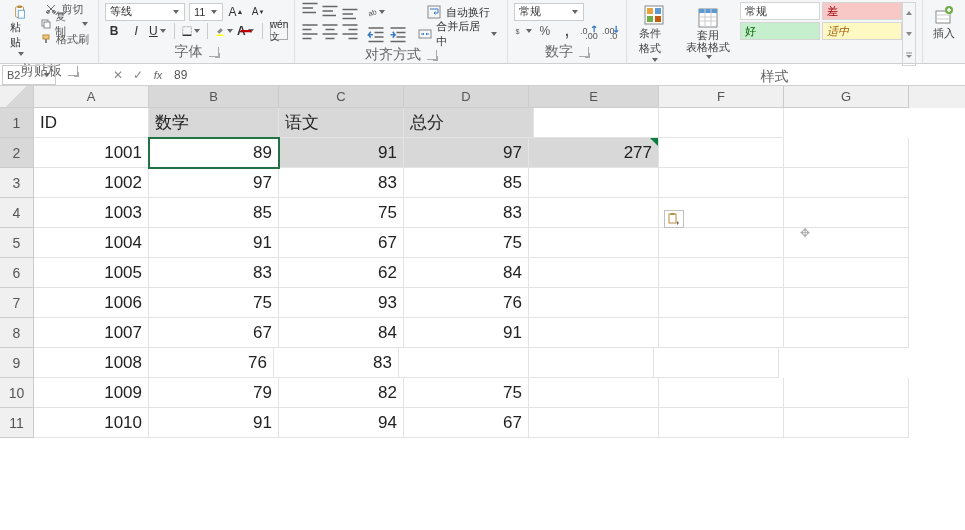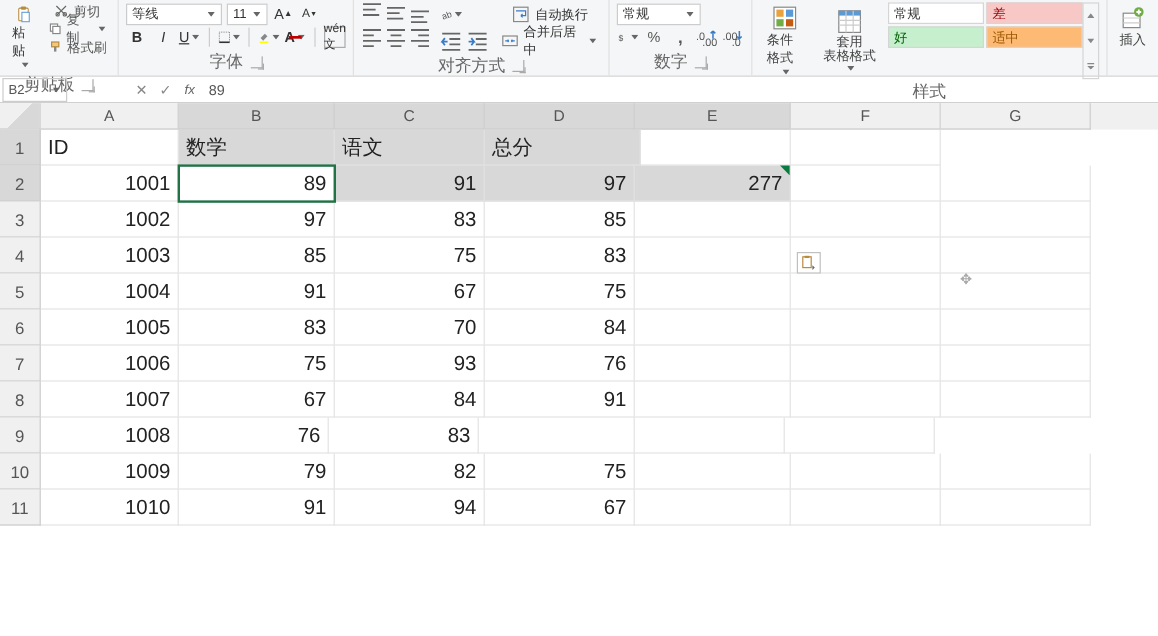--- a/index.html
+++ b/index.html
@@ -38,21 +38,21 @@
   
   
   .big-btn{display:flex;flex-direction:column;align-items:center;justify-content:center;padding:2px 6px;cursor:pointer;font-size:11px;color:#444;}
   .big-btn .ico{width:22px;height:22px;}
   .big-btn .ico svg{width:20px;height:20px;}
   .style-gallery{display:grid;grid-template-columns:80px 80px;grid-template-rows:18px 18px;gap:2px;}
   .style-cell{border:1px solid #d5d5d5;font-size:11px;padding:0 4px;display:flex;align-items:center;}
   .sc-normal{background:#fff;color:#333;}
   .sc-bad{background:#f7c8c6;color:#9c0006;}
   .sc-good{background:#c6efce;color:#006100;}
-  .sc-neutral{background:#fdba74;color:#9c5700;}
+  .sc-neutral{background:#fef9c3;color:#9c5700;font-style:italic;}
   .gallery-arrows{display:flex;flex-direction:column;border:1px solid #d5d5d5;width:14px;}
   .gallery-arrows div{flex:1;display:flex;align-items:center;justify-content:center;cursor:pointer;}
   
   
   .namebar{display:flex;align-items:center;height:22px;border-bottom:1px solid #d0d0d0;background:#fff;}
   .namebox{width:54px;height:20px;border:1px solid #ccc;margin:0 2px;display:flex;align-items:center;padding:0 4px;font-size:11px;color:#555;justify-content:space-between;}
   .fbar-btn{width:20px;height:20px;display:flex;align-items:center;justify-content:center;color:#888;cursor:pointer;}
   .fx{font-style:italic;color:#666;font-size:11px;}
   .formula-input{flex:1;padding:0 6px;font-size:12px;color:#555;}
   
@@ -560,21 +560,21 @@
         <div class="cell widths-C num">67</div>
         <div class="cell widths-D num">75</div>
         <div class="cell widths-E"></div>
         <div class="cell widths-F"></div>
         <div class="cell widths-G"></div>
       </div>
       <div class="datarow">
         <div class="rh">6</div>
         <div class="cell widths-A num">1005</div>
         <div class="cell widths-B num">83</div>
-        <div class="cell widths-C num">70</div>
+        <div class="cell widths-C num">62</div>
         <div class="cell widths-D num">84</div>
         <div class="cell widths-E"></div>
         <div class="cell widths-F"></div>
         <div class="cell widths-G"></div>
       </div>
       <div class="datarow">
         <div class="rh">7</div>
         <div class="cell widths-A num">1006</div>
         <div class="cell widths-B num">75</div>
         <div class="cell widths-C num">93</div>

